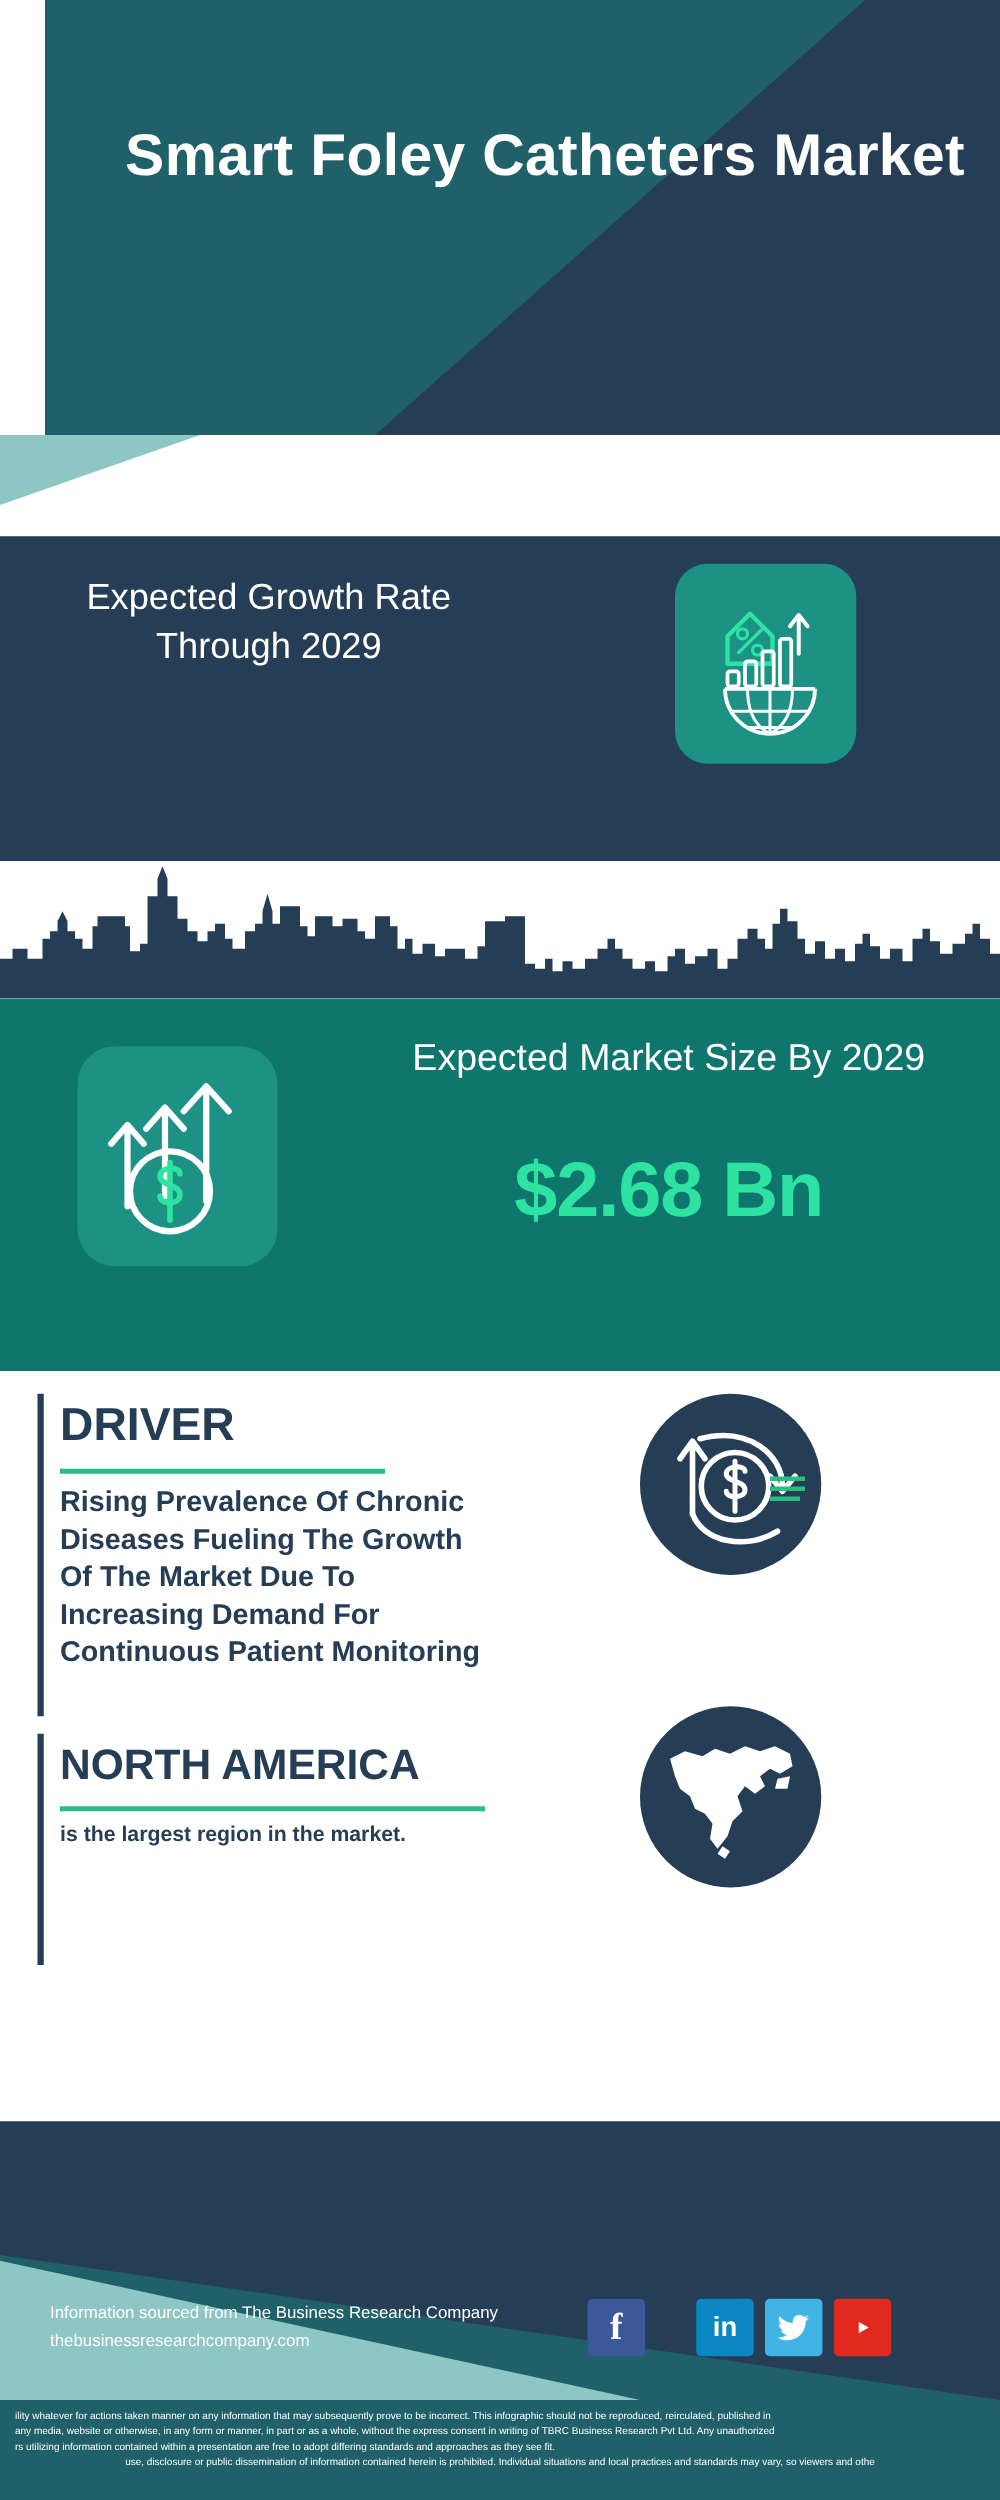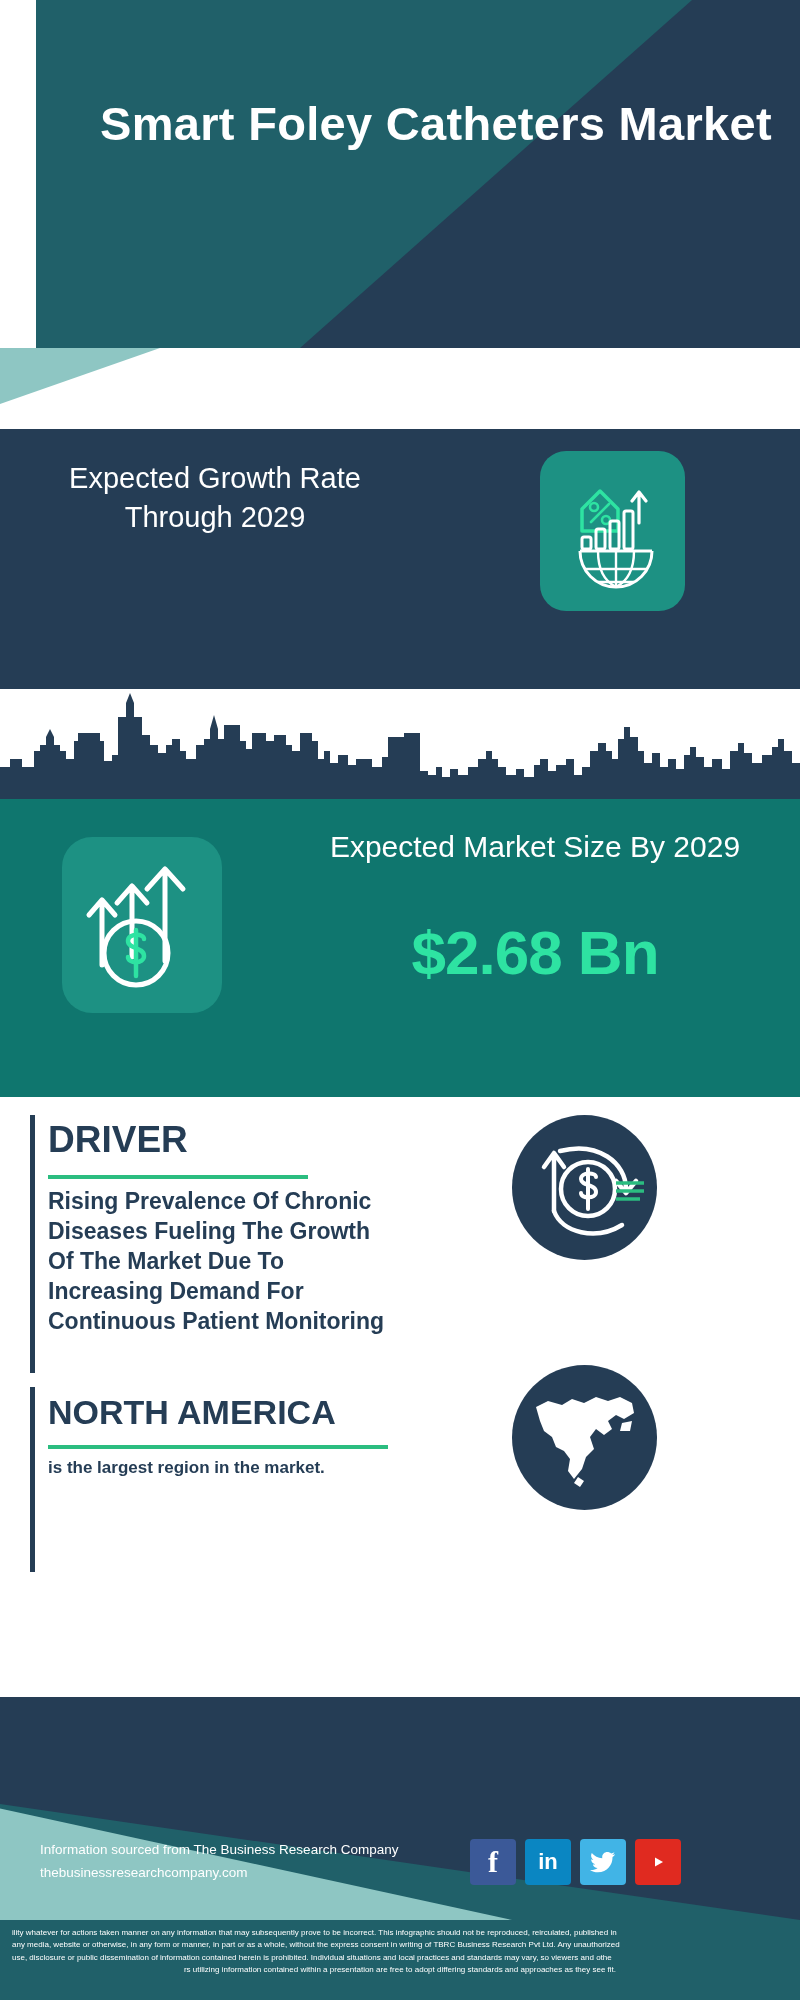--- a/index.html
+++ b/index.html
@@ -183,21 +183,21 @@
     position: absolute; top: 142px; left: 470px;
     display: flex; gap: 9px;
   }
   .sbtn {
     width: 46px; height: 46px;
     border-radius: 4px;
     display: flex; align-items: center; justify-content: center;
     color: #fff;
   }
   .sbtn.fb { background: #3b5998; font-size: 30px; font-weight: bold; font-family: "Liberation Serif", serif; }
-  .sbtn.li { background: #0a86c2; font-size: 22px; font-weight: bold; }
+  .sbtn.li { background: #0a86c2; font-size: 22px; font-weight: bold; margin-left: 32px; }
   .sbtn.tw { background: #41b4e6; }
   .sbtn.yt { background: #e02a20; }
 
   .disclaimer {
     position: absolute; left: 0; top: 1920px;
     width: 800px; height: 80px;
     background: #206069;
     color: #ffffff;
     font-size: 8px;
     line-height: 1.55;
@@ -324,17 +324,17 @@
         <svg width="28" height="20" viewBox="0 0 28 20">
           <path fill="#ffffff" d="M11 5.5 L19 10 L11 14.5 Z"></path>
         </svg>
       </div>
     </div>
   </div>
 
   <div class="disclaimer">
     <p>ility whatever for actions taken manner on any information that may subsequently prove to be incorrect. This infographic should not be reproduced, reirculated, published in</p>
     <p>any media, website or otherwise, in any form or manner, in part or as a whole, without the express consent in writing of TBRC Business Research Pvt Ltd. Any unauthorized</p>
+    <p>rs utilizing information contained within a presentation are free to adopt differing standards and approaches as they see fit.</p>
     <p>use, disclosure or public dissemination of information contained herein is prohibited. Individual situations and local practices and standards may vary, so viewers and othe</p>
-    <p>rs utilizing information contained within a presentation are free to adopt differing standards and approaches as they see fit.</p>
   </div>
 
 </div>
 
 </body></html>

